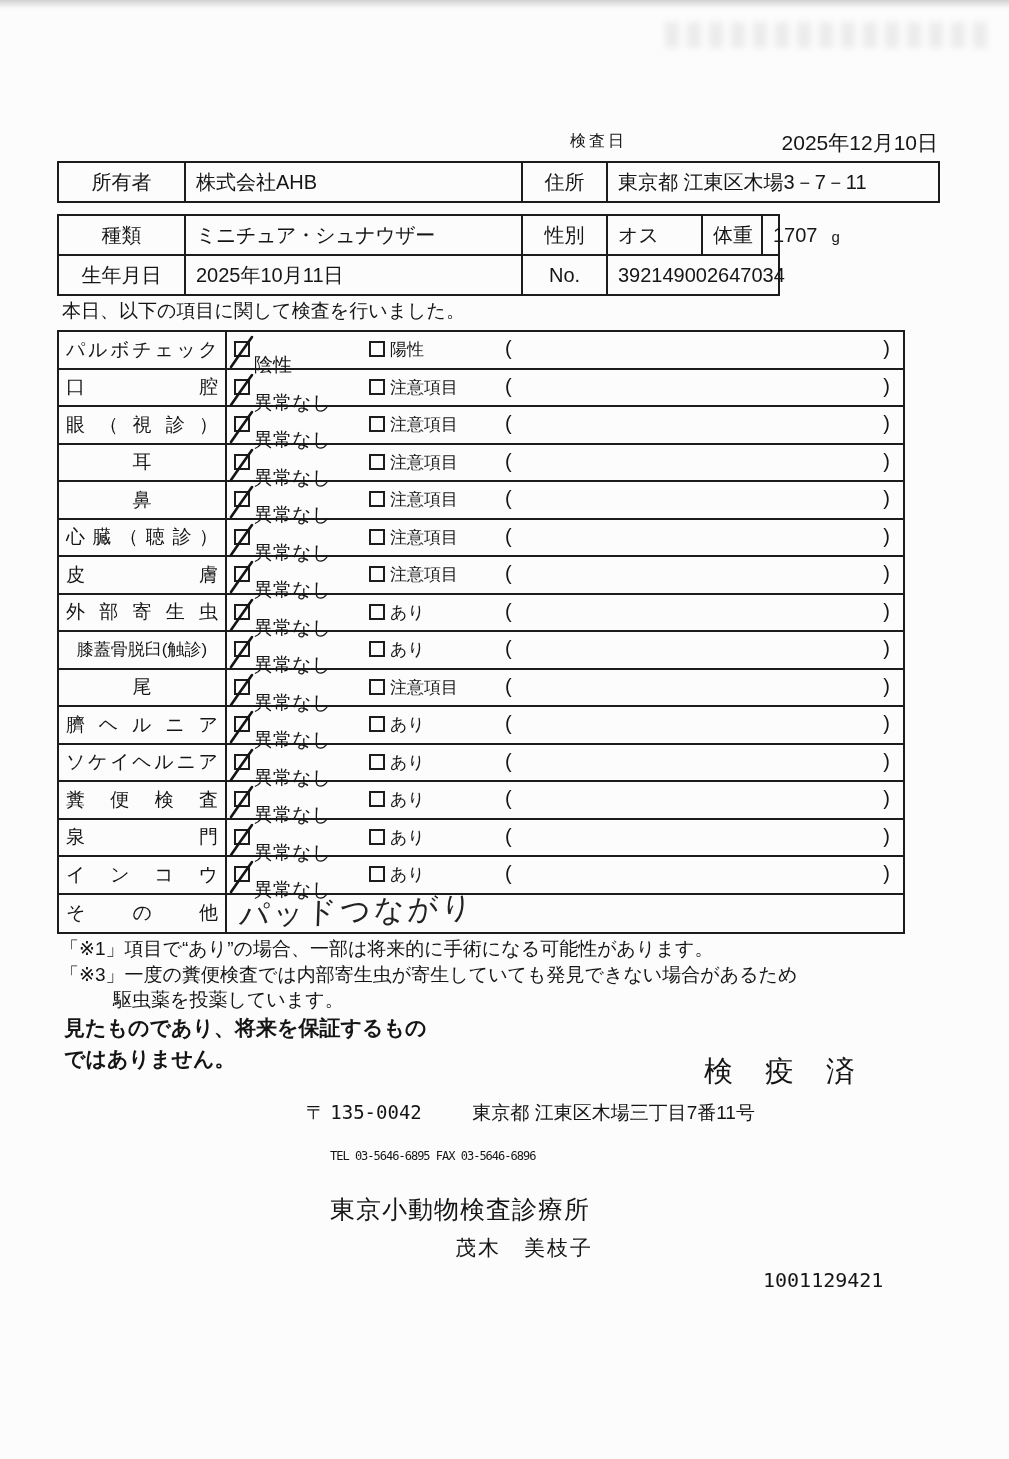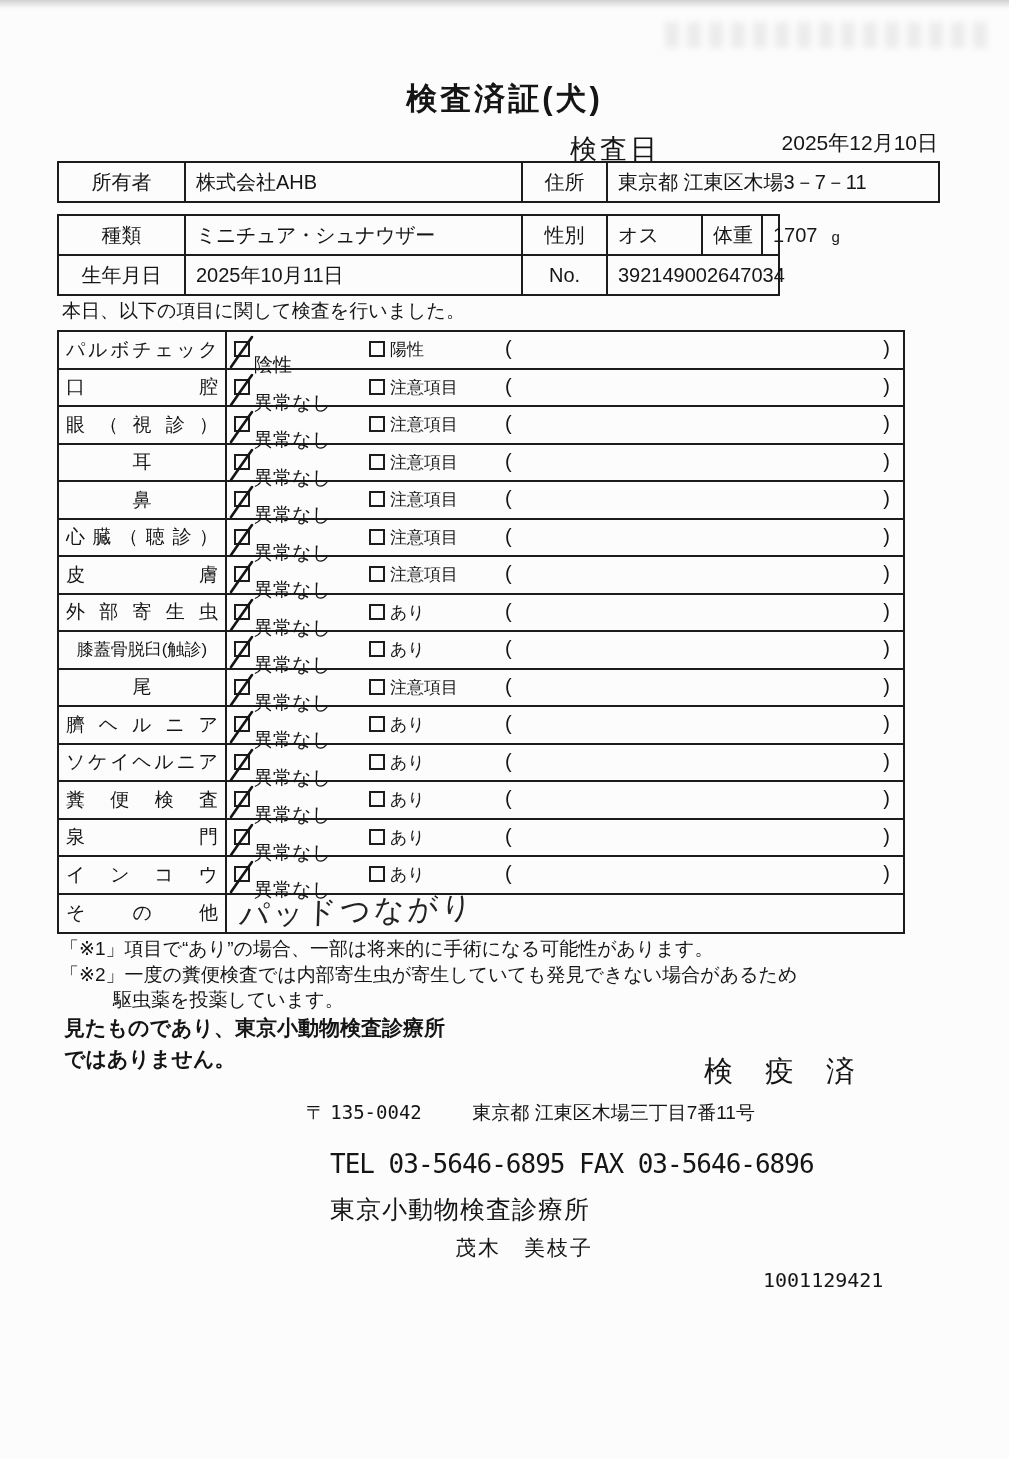--- a/index.html
+++ b/index.html
@@ -8,21 +8,21 @@
     background:#fcfcfc;color:#151515;
     font-family:"Liberation Sans","DejaVu Sans",sans-serif;
     overflow:hidden;
   }
   .scan-edge{position:absolute;top:0;left:0;width:100%;height:12px;
     background:linear-gradient(to bottom,rgba(110,110,110,.30),rgba(200,200,200,.08) 65%,transparent);}
   .smudge{position:absolute;top:22px;left:665px;width:330px;height:26px;opacity:.16;filter:blur(3px);
     background:repeating-linear-gradient(90deg,#9a9a9a 0 14px,transparent 14px 22px);}
   .abs{position:absolute;}
   .title{top:78px;left:0;width:100%;text-align:center;font-size:31px;font-weight:bold;letter-spacing:3px;}
-  .insp-label{top:131px;left:570px;font-size:27px;letter-spacing:3px;}
+  .insp-label{top:131px;left:570px;font-size:16px;letter-spacing:3px;}
   .insp-value{top:129px;left:700px;width:238px;text-align:right;font-size:21px;}
 
   table.box{border-collapse:collapse;table-layout:fixed;}
   table.box td{border:2px solid #1c1c1c;padding:0 10px;font-size:20px;height:38px;vertical-align:middle;
     white-space:nowrap;overflow:visible;}
   td.hd{text-align:center;padding:0 4px;}
   .breed{font-size:17px;letter-spacing:-0.5px;}
   .no-label{font-size:18px;text-align:center;}
   .wval{text-align:right;}
   .unit{font-size:15px;margin-left:14px;}
@@ -45,33 +45,32 @@
   .par-open{position:absolute;left:278px;top:5px;font-size:20px;}
   .par-close{position:absolute;right:13px;top:5px;font-size:20px;}
   .handwritten{position:absolute;left:12px;top:-4px;font-size:30px;letter-spacing:3px;
     transform:rotate(-2deg) skewX(-4deg);font-family:"DejaVu Sans",sans-serif;color:#222;}
 
   .fn{left:60px;font-size:19px;}
   .disclaimer{top:1012px;left:64px;font-size:21px;font-weight:bold;line-height:31px;}
   .stamp{top:1052px;left:704px;font-size:29px;letter-spacing:12px;}
   .addr{top:1100px;left:306px;font-size:19px;}
   .addr .zip{font-family:"DejaVu Sans Mono",monospace;}
-  .tel{top:1149px;left:330px;font-size:26px;font-family:"DejaVu Sans Mono",monospace;letter-spacing:-1px;}
+  .tel{top:1149px;left:330px;font-size:12px;font-family:"DejaVu Sans Mono",monospace;letter-spacing:-1px;}
   .clinic{top:1193px;left:330px;font-size:25px;letter-spacing:1px;}
   .signer{top:1234px;left:455px;font-size:21px;letter-spacing:2px;}
   .serial{top:1268px;left:763px;font-size:20px;font-family:"DejaVu Sans Mono",monospace;}
 </style>
 </head>
 <body>
 
 <div class="page">
   <div class="scan-edge"></div>
   <div class="smudge"></div>
 
-  <div class="abs title">検査済証(犬)</div>
 
   <div class="abs insp-label">検査日</div>
   <div class="abs insp-value">2025年12月10日</div>
 
   <table class="box abs" style="top:161px;left:57px;width:883px;">
     <tbody>
         <tr>
       <td class="hd" style="width:105px;">所有者</td>
       <td style="width:315px;">株式会社AHB</td>
       <td class="hd" style="width:63px;">住所</td>
@@ -410,25 +409,25 @@
           <span>の</span>
           <span>他</span>
         </div>
         <div class="chk-content">
           <span class="handwritten">パッドつながり</span>
         </div>
       </div>
     </div>
 
   <div class="abs fn" style="top:936px;">「※1」項目で“あり”の場合、一部は将来的に手術になる可能性があります。</div>
-  <div class="abs fn" style="top:962px;">「※2」一度の糞便検査では内部寄生虫が寄生していても発見できない場合があるため</div>
+  <div class="abs fn" style="top:962px;">「※3」一度の糞便検査では内部寄生虫が寄生していても発見できない場合があるため</div>
   <div class="abs fn" style="top:987px;left:113px;">駆虫薬を投薬しています。</div>
 
   <div class="abs disclaimer">
-    <div>見たものであり、東京小動物検査診療所</div>
+    <div>見たものであり、将来を保証するもの</div>
     <div>ではありません。</div>
   </div>
 
   <div class="abs stamp">検 疫 済</div>
 
   <div class="abs addr">
     <span>〒</span>
     <span class="zip">135-0042</span>
     <span style="display:inline-block;width:40px;"></span>
     <span>東京都 江東区木場三丁目7番11号</span>

